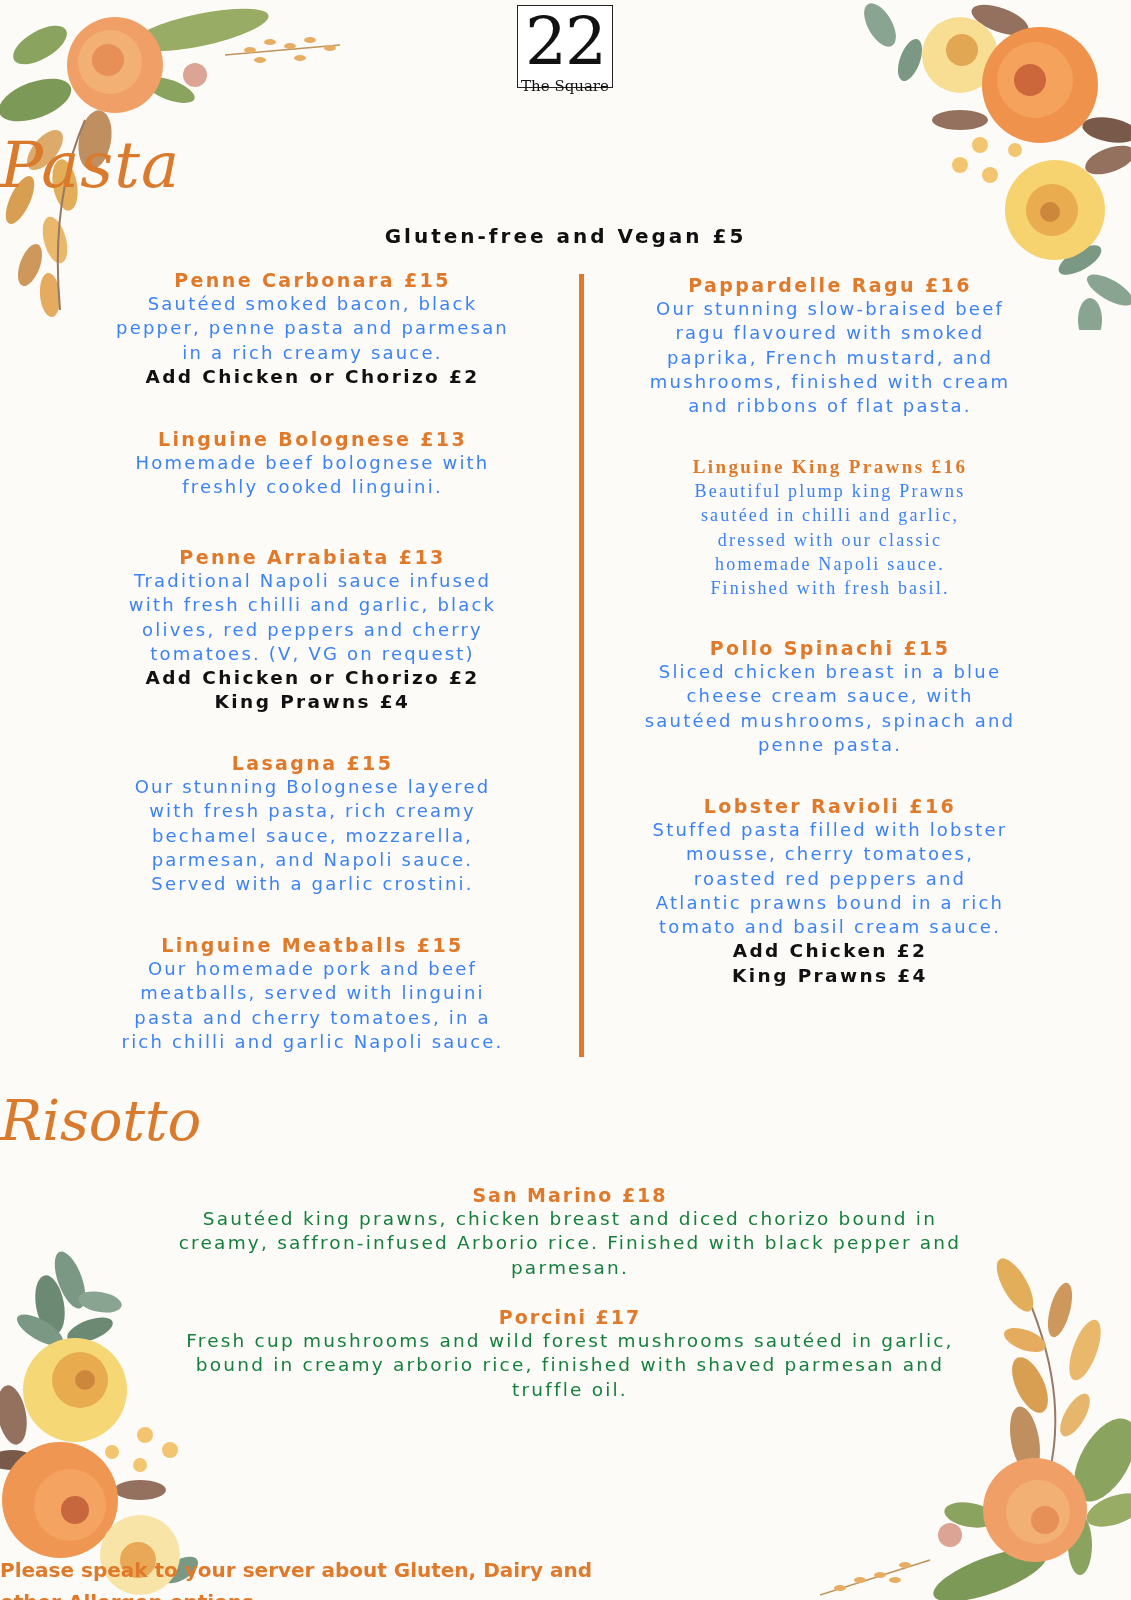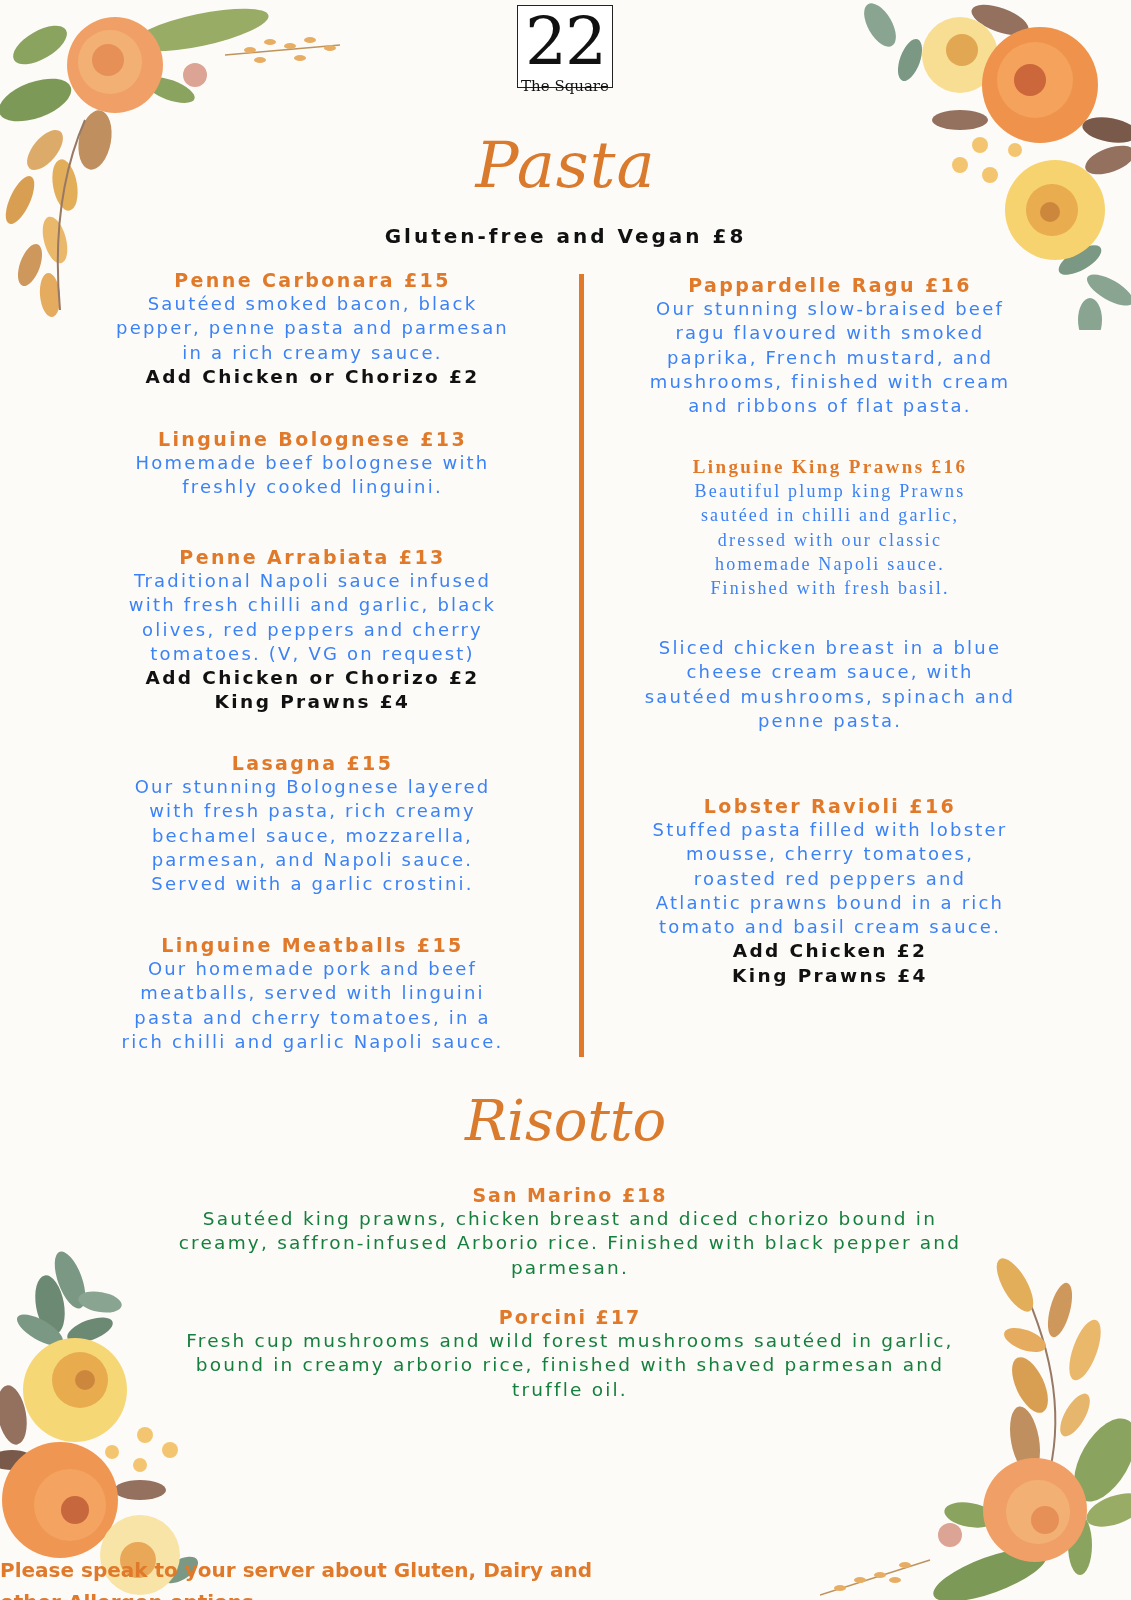--- a/index.html
+++ b/index.html
@@ -12,21 +12,21 @@
   
   .logo {
     position:absolute; left:517px; top:5px; width:96px; height:83px;
     border:1.5px solid #222; box-sizing:border-box; text-align:center;
     font-family:"DejaVu Serif", serif; background:#fff;
   }
   .logo .num { font-size:66px; line-height:68px; font-weight:300; letter-spacing:-2px; margin-top:2px; color:#111; }
   .logo .sub { font-size:15px; line-height:16px; color:#111; margin-top:2px; }
   
   .script {
-    position:absolute; left:0; width:1131px; text-align:center;
+    position:absolute; left:0; width:1131px; text-align:left;
     font-family:"DejaVu Serif", serif; font-style:italic; color:#d97a2c;
     font-weight:300;
   }
   .pasta-title { top:128px; font-size:64px; letter-spacing:1px; }
   .risotto-title { top:1088px; font-size:56px; }
   .subtitle {
     position:absolute; top:224px; left:0; width:1131px; text-align:center;
     font-weight:bold; font-size:20px; letter-spacing:3px; color:#111;
   }
   .divider {
@@ -175,21 +175,21 @@
     </g>
   </g>
 </svg>
 
 <div class="logo">
   <div class="num">22</div>
   <div class="sub">The Square</div>
 </div>
 
 <div class="script pasta-title">Pasta</div>
-<div class="subtitle">Gluten-free and Vegan £8</div>
+<div class="subtitle">Gluten-free and Vegan £5</div>
 
 <div class="divider"></div>
 
 <div class="col col-left">
   <div class="item" style="top:268px;text-align:center;">
     <div class="name">Penne Carbonara £15</div>
     <div class="desc">Sautéed smoked bacon, black
 pepper, penne pasta and parmesan
 in a rich creamy sauce.</div>
     <div class="extra">Add Chicken or Chorizo £2</div>
@@ -236,20 +236,21 @@
   </div>
   <div class="item" style="top:455px;font-family:Liberation Serif, serif;">
     <div class="name">Linguine King Prawns £16</div>
     <div class="desc">Beautiful plump king Prawns
 sautéed in chilli and garlic,
 dressed with our classic
 homemade Napoli sauce.
 Finished with fresh basil.</div>
   </div>
   <div class="item" style="top:636px;">
+    <div class="name">Pollo Spinachi £15</div>
     <div class="desc">Sliced chicken breast in a blue
 cheese cream sauce, with
 sautéed mushrooms, spinach and
 penne pasta.</div>
   </div>
   <div class="item" style="top:794px;">
     <div class="name">Lobster Ravioli £16</div>
     <div class="desc">Stuffed pasta filled with lobster
 mousse, cherry tomatoes,
 roasted red peppers and

